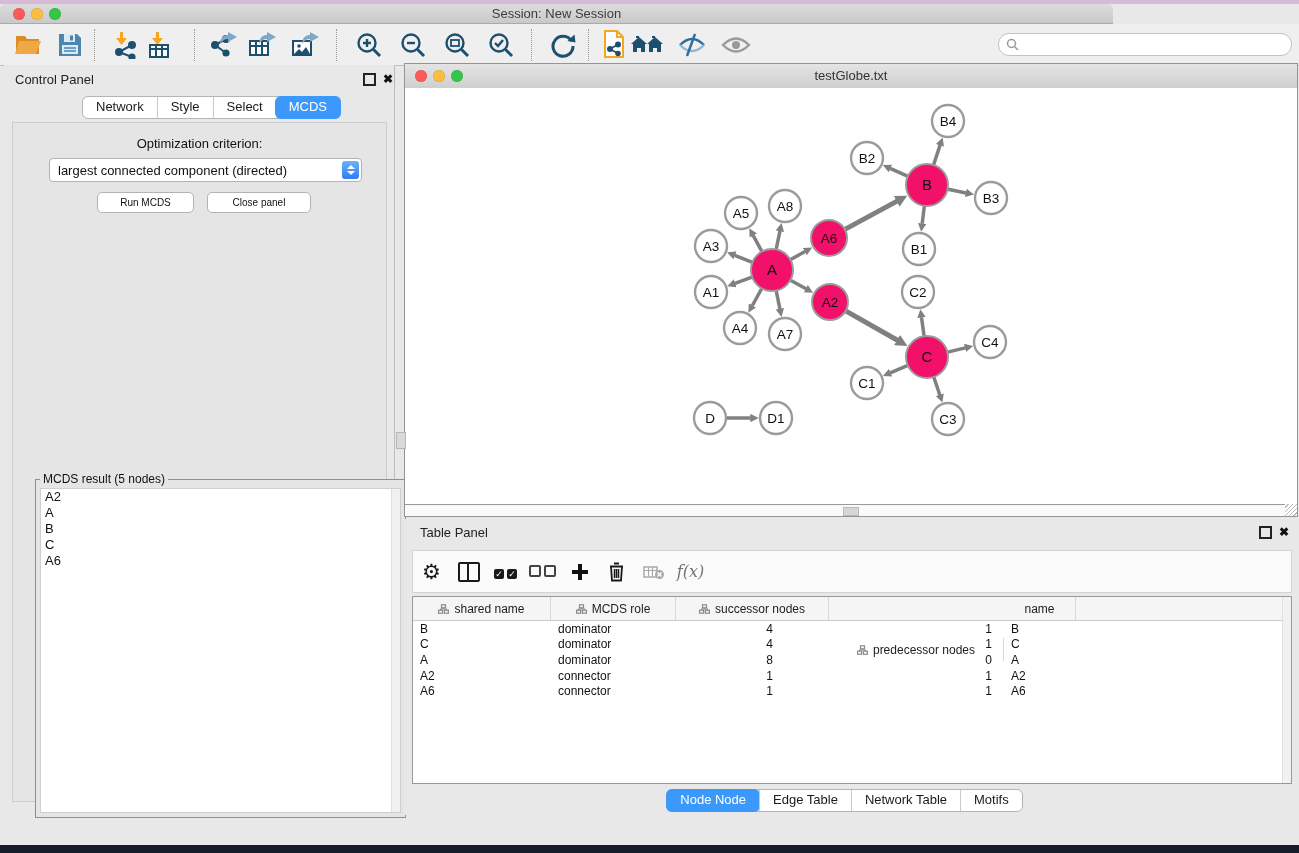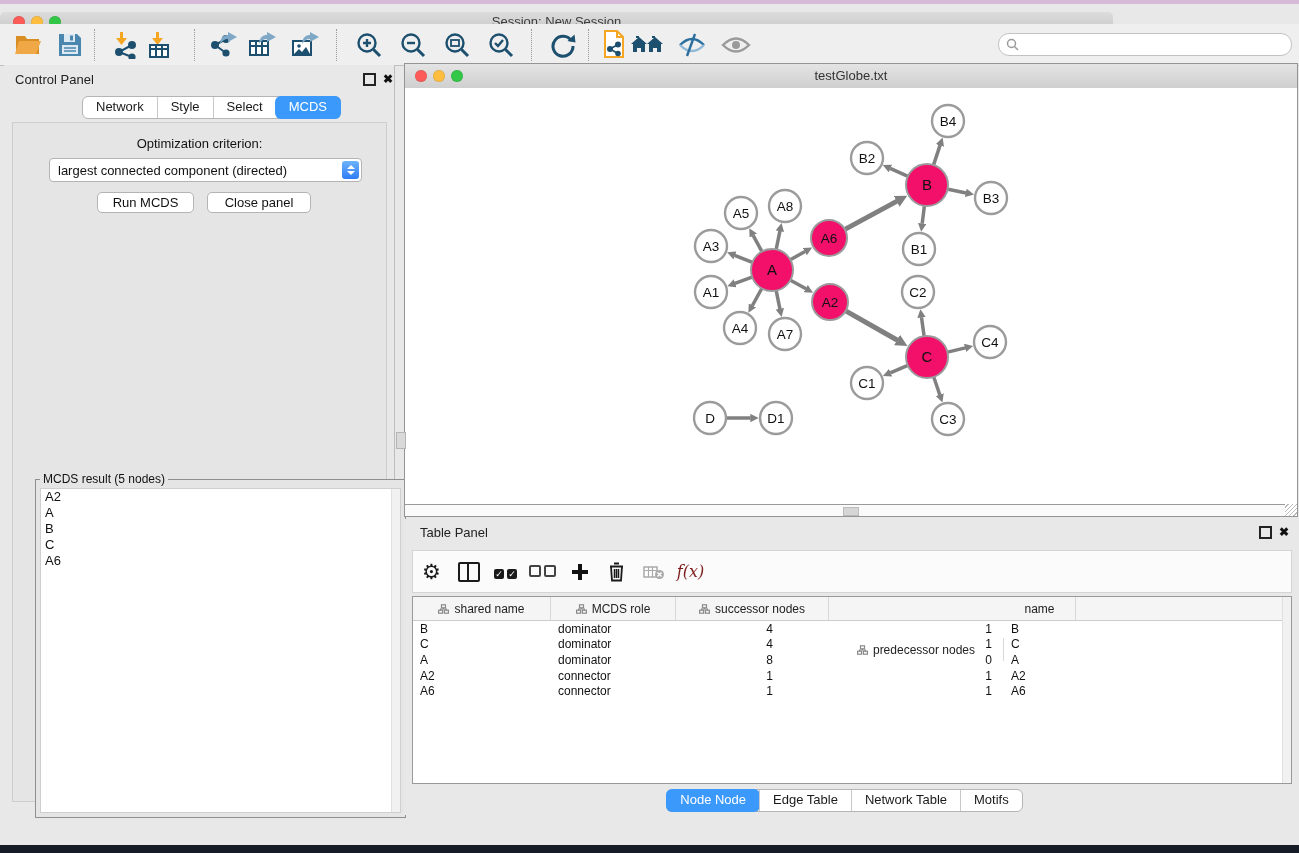--- a/index.html
+++ b/index.html
@@ -4,21 +4,21 @@
 <style>
   html,body{margin:0;padding:0;background:#555;}
   #screen{position:relative;width:1299px;height:853px;background:#e8e8e8;
     font-family:"Liberation Sans",sans-serif;overflow:hidden;
     -webkit-font-smoothing:antialiased;}
   .abs{position:absolute;}
   
   .top-strip{left:0;top:0;width:1299px;height:4px;background:#d7bad8;}
   .titlebar{left:0;top:4px;width:1113px;height:19px;
     background:linear-gradient(#dcdcdc,#c9c9c9);border-bottom:1px solid #aaa;
-    border-radius:5px 5px 0 0;margin-top:8px;}
+    border-radius:5px 5px 0 0;}
   .titlebar .title{position:absolute;left:0;right:0;top:2px;text-align:center;
     font-size:13px;color:#3c3c3c;}
   .light{position:absolute;top:4px;width:12px;height:12px;border-radius:50%;
     box-shadow:inset 0 0 1px rgba(0,0,0,.35);}
   .l-red{background:#fc5b57;} .l-yel{background:#fdbe3f;} .l-grn{background:#33c748;}
   
   .toolbar{left:0;top:24px;width:1299px;height:41px;background:#efefef;
     border-bottom:1px solid #c0c0c0;}
   .tbtn{position:absolute;top:5px;width:34px;height:32px;display:flex;
     align-items:center;justify-content:center;cursor:default;}
@@ -50,21 +50,21 @@
     align-items:center;font-size:13px;color:#111;}
   .selectbox .sel-text{flex:1;padding-left:8px;white-space:nowrap;overflow:hidden;}
   .spinner{width:17px;height:18px;margin-right:2px;border-radius:3px;
     background:linear-gradient(#6db3fa,#2f7cf6);display:flex;flex-direction:column;
     align-items:center;justify-content:center;gap:2px;}
   .spinner i{display:block;width:0;height:0;border-left:4px solid transparent;
     border-right:4px solid transparent;}
   .spin-up{border-bottom:4px solid #fff;}
   .spin-dn{border-top:4px solid #fff;}
   .btn{position:absolute;height:21px;background:#fff;border:1px solid #b4b4b4;
-    border-radius:5px;font-size:13px;color:#111;display:flex;align-items:center;
+    border-radius:5px;font-size:10px;color:#111;display:flex;align-items:center;
     justify-content:center;padding:0 14px;box-sizing:border-box;}
   .result-fs{position:absolute;left:6px;top:333px;width:369px;height:344px;
     border:1px solid #8f8f8f;margin:16px;padding:0;background:#e5e5e5;}
   .result-fs legend{font-size:12px;color:#111;margin-left:4px;padding:0 3px;}
   .result-list{position:absolute;left:4px;top:2px;right:4px;bottom:4px;
     background:#fff;border:1px solid #cfcfcf;overflow:hidden;}
   .result-list .item{font-size:13px;color:#111;padding:0 0 0 4px;line-height:16px;}
   .vtrack{position:absolute;top:0;right:0;bottom:0;width:8px;background:#f1f1f1;
     border-left:1px solid #e0e0e0;}
   
@@ -87,21 +87,21 @@
   .table-panel{left:404px;top:519px;width:895px;height:296px;background:#e8e8e8;}
   .tp-toolbar{position:absolute;left:8px;top:31px;width:878px;height:41px;
     background:#fbfbfb;border:1px solid #d4d4d4;display:flex;align-items:center;}
   .tp-btn{width:37px;height:34px;display:flex;align-items:center;justify-content:center;}
   .gear-glyph{font-size:21px;color:#1a1a1a;line-height:21px;}
   .cols-icon{width:18px;height:16px;border:2px solid #1a1a1a;border-radius:2px;position:relative;}
   .cols-icon::after{content:"";position:absolute;left:7px;top:0;bottom:0;width:2px;background:#1a1a1a;}
   .cb{display:inline-block;width:10px;height:10px;border-radius:2px;margin:0 1.5px;}
   .cb-on{background:#1a1a1a;color:#fff;font-size:9px;line-height:10px;text-align:center;}
   .cb-off{border:2px solid #444;width:8px;height:8px;}
-  .fx{font-family:"DejaVu Serif",serif;font-style:italic;font-size:16px;color:#7f1d1d;}
+  .fx{font-family:"DejaVu Serif",serif;font-style:italic;font-size:16px;color:#737373;}
   .tp-table{position:absolute;left:8px;top:77px;width:878px;height:186px;
     background:#fff;border:1px solid #999;overflow:hidden;}
   .thead{display:flex;height:23px;background:#f5f5f5;border-bottom:1px solid #ccc;
     font-size:12px;color:#222;}
   .th{display:flex;align-items:center;justify-content:center;gap:5px;
     border-right:1px solid #d8d8d8;box-sizing:border-box;height:23px;}
   .trow{display:flex;height:15.6px;font-size:12px;color:#111;align-items:center;}
   .td{box-sizing:border-box;padding-left:7px;white-space:nowrap;}
   .td.num2{text-align:right;padding-right:56px;padding-left:0;}
   .td.num3{text-align:right;padding-right:12px;padding-left:0;}

